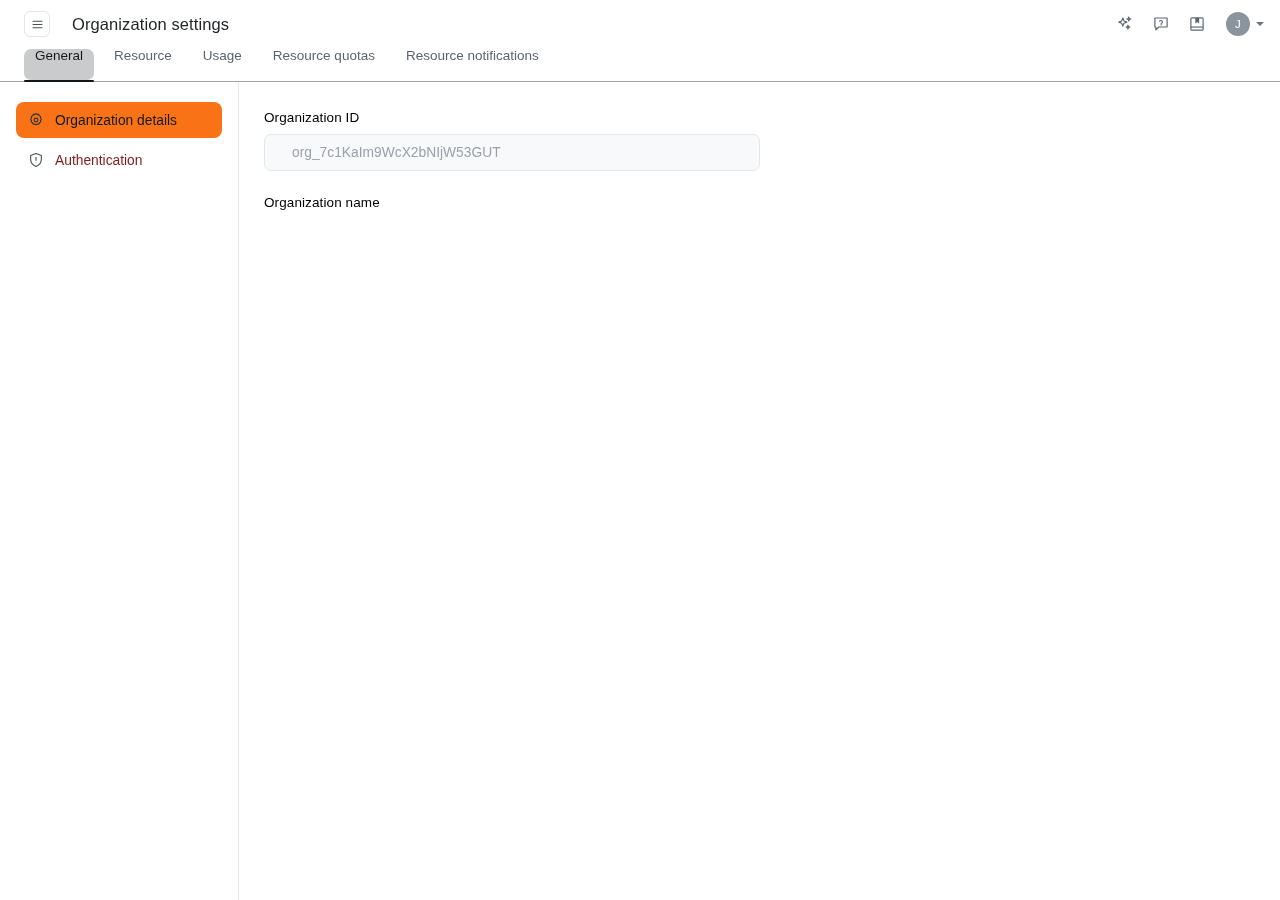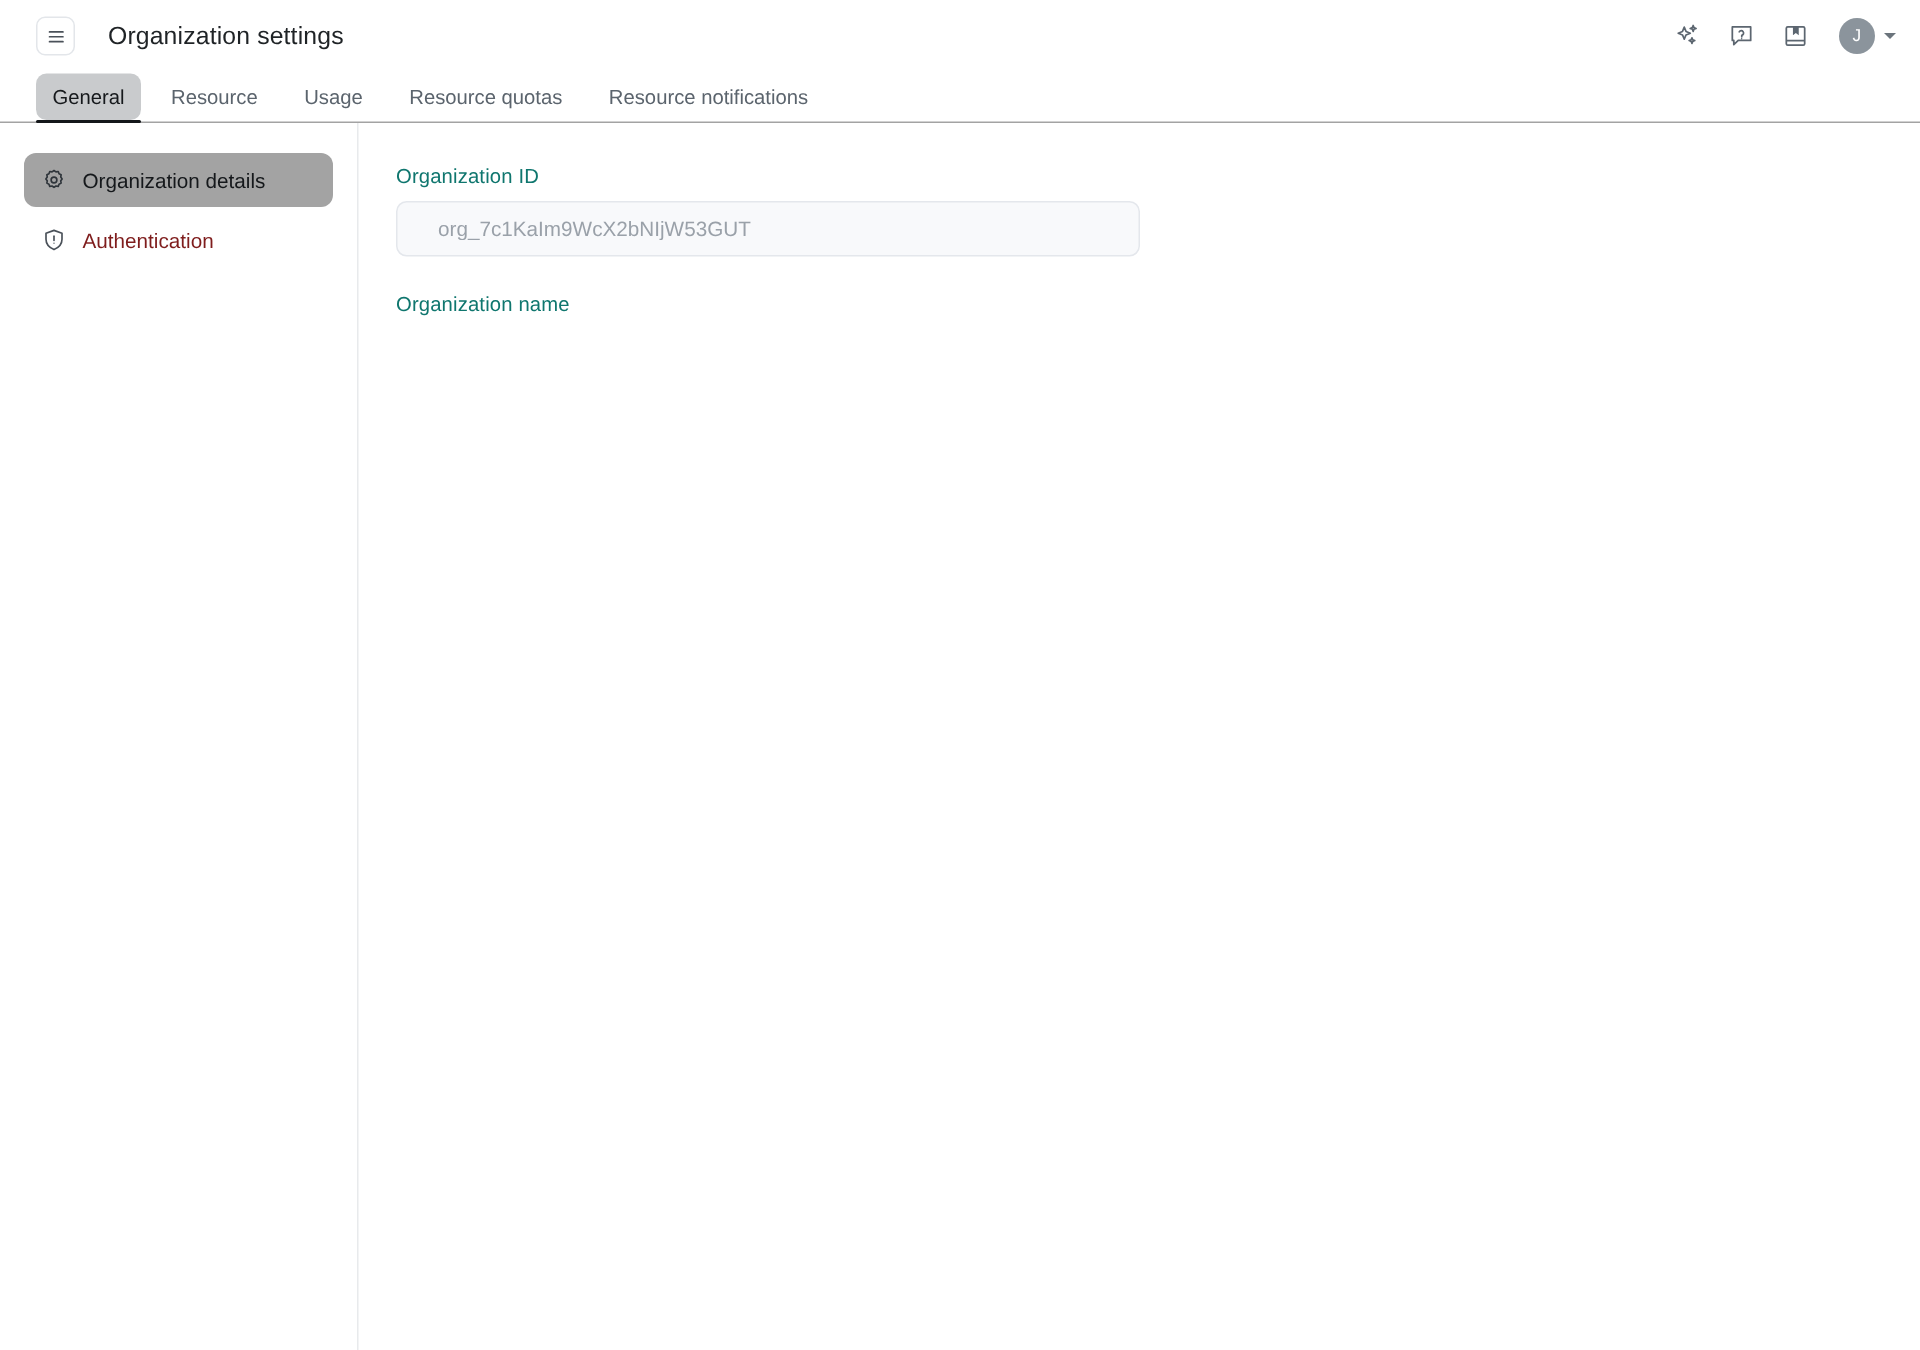--- a/index.html
+++ b/index.html
@@ -115,21 +115,21 @@
     display: flex;
     align-items: flex-end;
     height: 33px;
     padding-left: 24px;
     gap: 0;
   }
   .tab {
     position: relative;
     height: 33px;
     display: flex;
-    align-items: center;
+    align-items: flex-start;
     padding: 0 11px;
     font-size: 13.5px;
     color: #5b646d;
     cursor: pointer;
     white-space: nowrap;
     background: transparent;
     border: none;
     font-family: inherit;
   }
   .tab + .tab { margin-left: 9px; }
@@ -184,21 +184,21 @@
     height: 36px;
     padding: 0 12px;
     border-radius: 8px;
     font-size: 13.8px;
     color: #7f1d1d;
     cursor: pointer;
     margin-bottom: 4px;
     background: transparent;
   }
   .side-item.selected {
-    background: #a3a3a3;
+    background: #f97316;
     color: #15181b;
   }
   .side-item .side-icon {
     width: 16px;
     height: 16px;
     flex: 0 0 16px;
     display: flex;
     align-items: center;
     justify-content: center;
     color: #3c434a;
@@ -210,21 +210,21 @@
     flex: 1 1 auto;
     padding: 28px 24px 0 25px;
     min-width: 0;
   }
 
   .field { margin-bottom: 24px; }
 
   .field-label {
     display: block;
     font-size: 13.5px;
-    color: #0f766e;
+    color: #000000;
     margin-bottom: 9px;
     letter-spacing: .1px;
   }
 
   .field-input {
     display: block;
     width: 496px;
     height: 37px;
     padding: 0 27px;
     border: 1px solid #e4e7ec;

